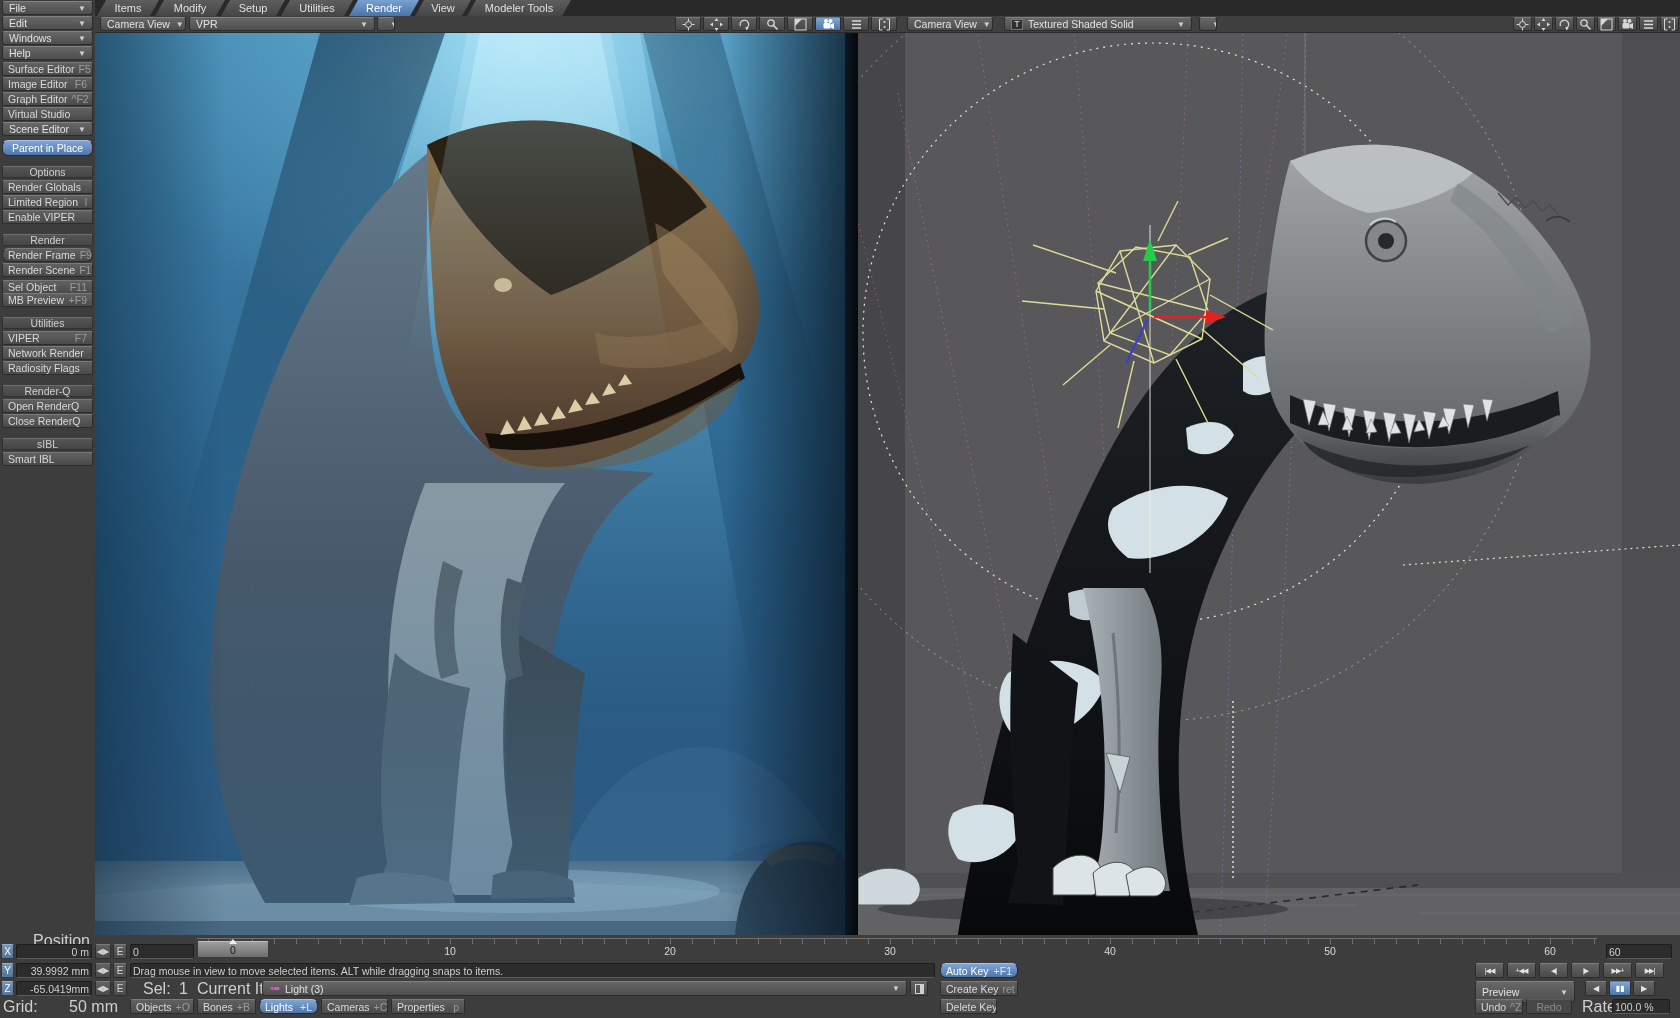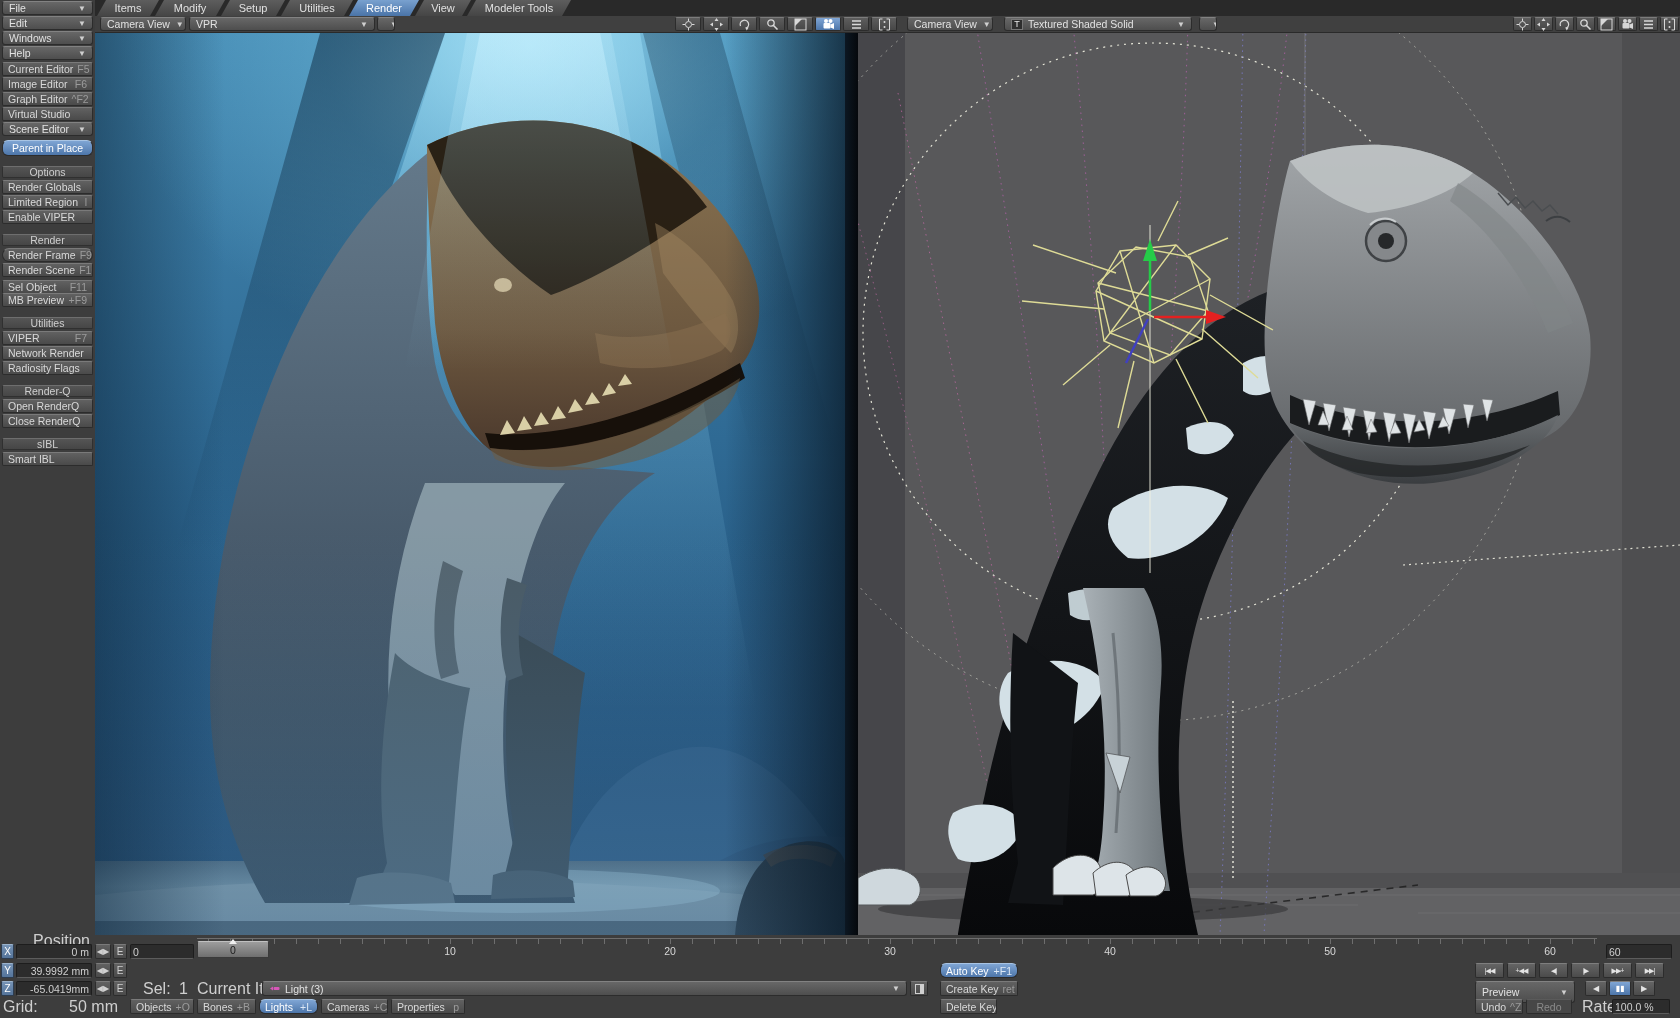--- a/index.html
+++ b/index.html
@@ -104,21 +104,21 @@
     <div class="dd" style="top:31px;">
         <span>Windows</span>
         <span class="arr">▼</span>
       </div>
     <div class="dd" style="top:46px;">
         <span>Help</span>
         <span class="arr">▼</span>
       </div>
 
     <div class="btn" style="top:62px;">
-        <span>Current Editor</span>
+        <span>Surface Editor</span>
         <span class="sc">F5</span>
       </div>
     <div class="btn" style="top:77px;">
         <span>Image Editor</span>
         <span class="sc">F6</span>
       </div>
     <div class="btn" style="top:92px;">
         <span>Graph Editor</span>
         <span class="sc">^F2</span>
       </div>
@@ -585,20 +585,21 @@
       <span class="tick-label" style="left:1133px;">50</span>
       <span class="tick-label" style="left:1353px;">60</span>
       <div id="handle">0</div>
     </div>
     <div class="inset" style="left:1606px; top:9px; width:66px; height:15px;">60</div>
 
     <div class="axisbtn" style="left:1px; top:28px;">Y</div>
     <div class="inset right" style="left:16px; top:28px; width:76px; height:15px;">39.9992 mm</div>
     <div class="mini" style="left:95px; top:28px; width:16px;">◀▶</div>
     <div class="mini" style="left:113px; top:28px; width:14px; font-size:10px;">E</div>
+    <div class="inset" style="left:130px; top:28px; width:805px; height:15px;">Drag mouse in view to move selected items. ALT while dragging snaps to items.</div>
     <div class="btn blue" style="left:940px; top:28px; width:78px; height:15px;">
         <span>Auto Key</span>
         <span class="sc">+F1</span>
       </div>
     <div class="transport" style="left:1475px; top:28px;">|◀◀</div>
     <div class="transport" style="left:1507px; top:28px;">+◀◀</div>
     <div class="transport" style="left:1539px; top:28px;">◀|</div>
     <div class="transport" style="left:1571px; top:28px;">|▶</div>
     <div class="transport" style="left:1603px; top:28px;">▶▶+</div>
     <div class="transport" style="left:1635px; top:28px;">▶▶|</div>

